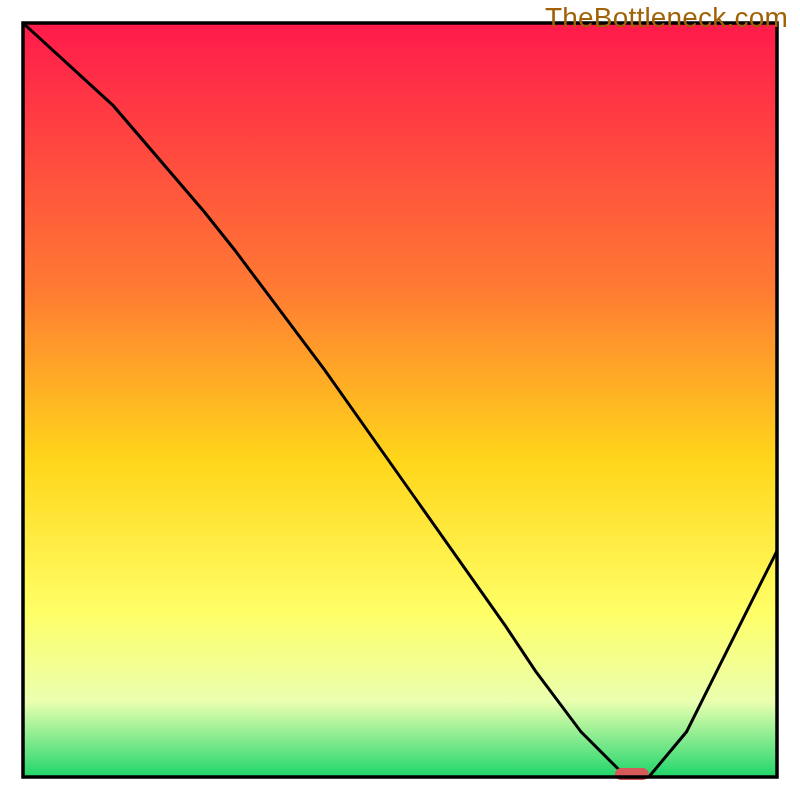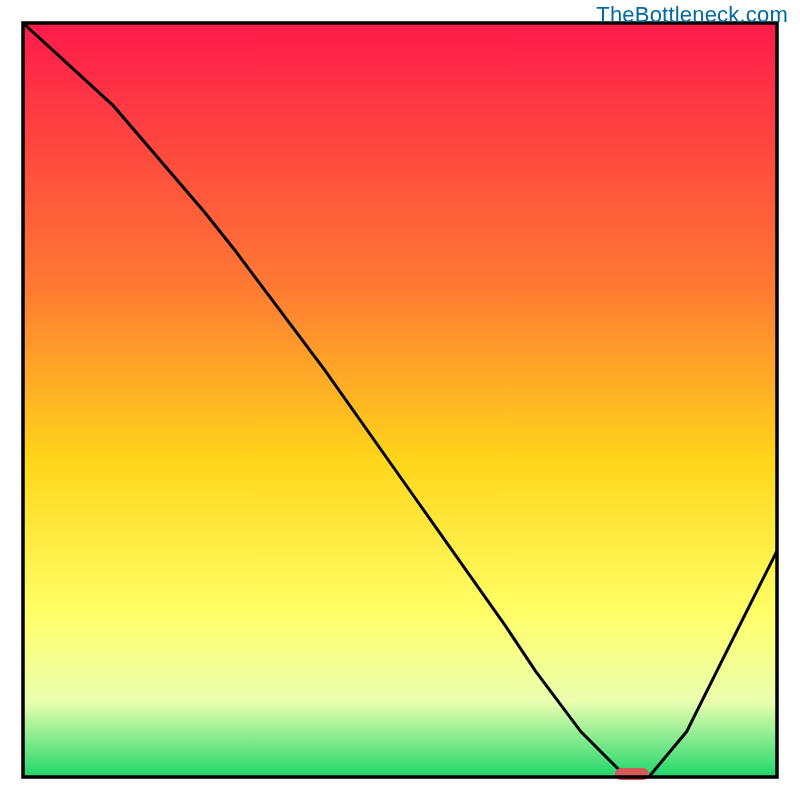--- a/index.html
+++ b/index.html
@@ -12,22 +12,22 @@
   }
   .container {
     position: relative;
     width: 800px;
     height: 800px;
   }
   .watermark {
     position: absolute;
     top: 2px;
     right: 12px;
-    color: #0369a1;
-    font-size: 22px;
+    color: #a16207;
+    font-size: 28px;
     font-weight: 500;
     letter-spacing: 0.2px;
     z-index: 3;
   }
   svg {
     display: block;
   }
 </style>
 </head>
 <body>

